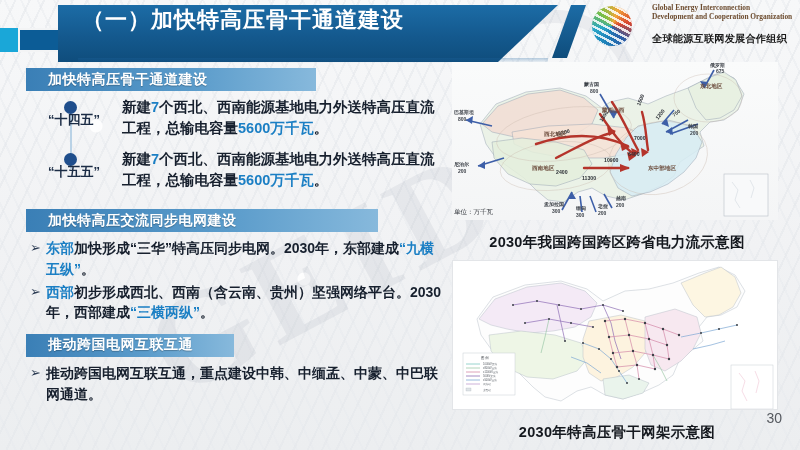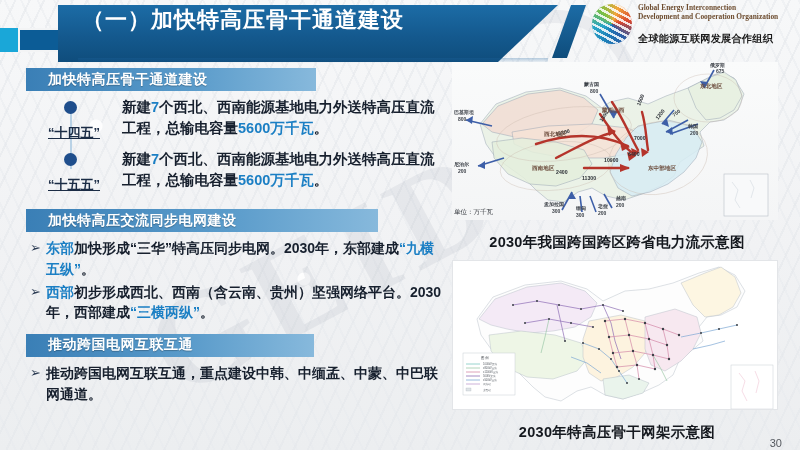--- a/index.html
+++ b/index.html
@@ -90,21 +90,21 @@
   }
   #title-bar-shadow {
     position: absolute; left: 78px; top: 58px;
     width: 470px; height: 5px;
     background: linear-gradient(180deg, rgba(30,100,160,.30), rgba(30,100,160,0));
   }
 
   
   #logo-block {
     position: absolute; left: 592px; top: 4px;
-    display: flex; align-items: flex-start; gap: 6px;
+    display: flex; align-items: flex-end; gap: 20px;
   }
   #logo-globe {
     width: 40px; height: 40px; border-radius: 50%;
     position: relative; overflow: hidden;
     background:
       conic-gradient(from 200deg, #1d7fb8, #2aa6c8, #7bc043, #f2a63b, #d8452e, #2b5ea8, #1d7fb8);
   }
   #logo-globe::after {
     content: "";
     position: absolute; inset: 0;
@@ -131,41 +131,40 @@
     padding-left: 22px;
     margin-bottom: 6px;
   }
   .sec-bar-label {
     color: #ffffff; font-size: 14px; font-weight: bold; letter-spacing: .5px;
     text-shadow: 0 1px 1px rgba(0,0,0,.25);
     white-space: nowrap;
   }
   #sec-bar-1 { width: 290px; }
   #sec-bar-2 { width: 352px; }
-  #sec-bar-3 { width: 288px; }
+  #sec-bar-3 { width: 208px; }
 
   
   #timeline { position: relative; margin: 6px 0 6px 0; }
   #tl-line {
     position: absolute; left: 44px; top: 12px;
     width: 2px; height: 60px; background: #b9d2e6;
   }
   .tl-row { position: relative; display: flex; margin-bottom: 10px; min-height: 42px; }
   .tl-marker { width: 96px; position: relative; flex: 0 0 96px; }
   .tl-dot {
     position: absolute; left: 38px; top: 4px;
     width: 13px; height: 13px; border-radius: 50%;
     background: #1f4e8c;
   }
   .tl-period {
-    position: absolute; left: 0; top: 27px;
+    position: absolute; left: 0; top: 14px;
     width: 96px; text-align: center;
     font-size: 13px; font-weight: bold; color: #1b2c45;
     white-space: nowrap;
-    text-decoration: underline;
   }
   .tl-body {
     flex: 1;
     font-size: 14.5px; line-height: 1.45; color: #17202e;
     font-weight: bold;
   }
   .hl { color: #1b7fc4; }
 
   
   .arrow-item {
@@ -210,22 +209,22 @@
     position: relative;
     width: 326px; height: 150px;
     background: #ffffff;
     border: 1px solid #e3e5e8;
     overflow: hidden;
     margin-top: 8px;
   }
 
   
   #page-no {
-    position: absolute; right: 18px; bottom: 1px;
-    font-size: 11px; color: #55595f;
+    position: absolute; right: 18px; bottom: 24px;
+    font-size: 14px; color: #55595f;
     font-family: "Liberation Sans", sans-serif;
     text-align: center;
   }
 
   .flow-label { font-size: 5.2px; font-weight: bold; fill: #2b2f35; font-family: "Liberation Sans", sans-serif; }
   .flow-label-w { font-size: 5px; font-weight: bold; fill: #3a3f46; font-family: "Liberation Sans", sans-serif; }
   .region-label { font-size: 5.6px; font-weight: bold; fill: #6a4a3a; font-family: "Liberation Sans", sans-serif; }
 </style>
 </head>
 <body>

